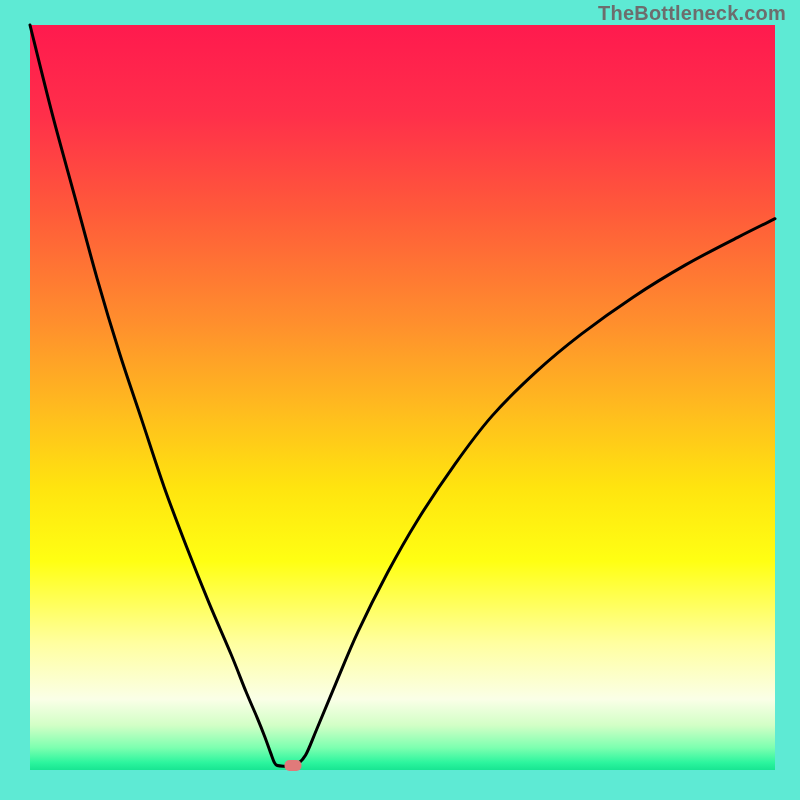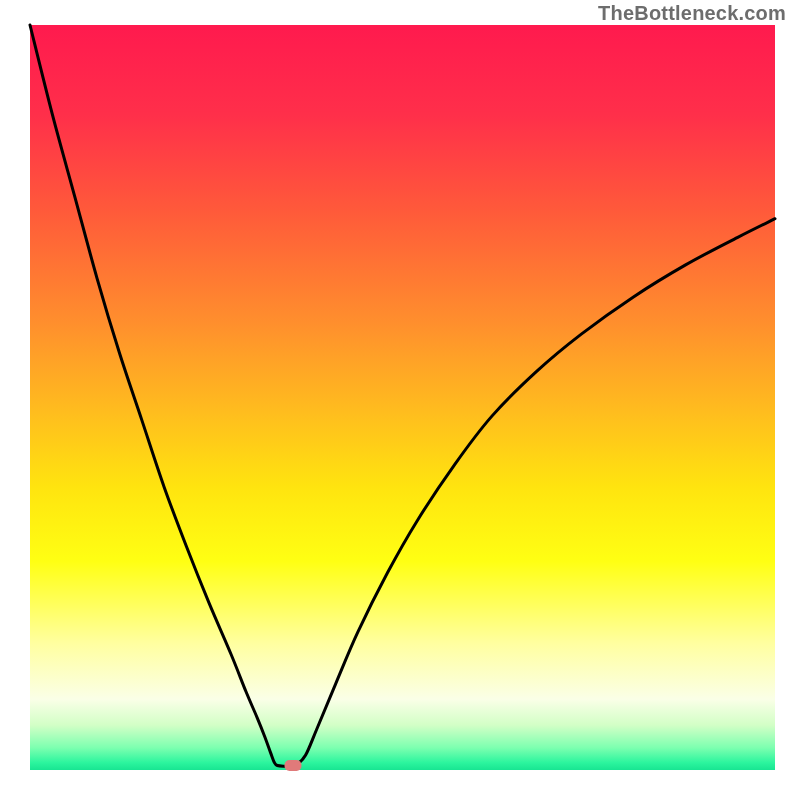--- a/index.html
+++ b/index.html
@@ -7,21 +7,21 @@
     padding: 0;
     width: 800px;
     height: 800px;
     background: #000;
     overflow: hidden;
   }
   .stage {
     position: relative;
     width: 800px;
     height: 800px;
-    background: #ffffff;
+    background: #5eead4;
   }
   svg {
     display: block;
   }
   .watermark {
     position: absolute;
     top: 2px;
     right: 14px;
     font-family: Arial, Helvetica, sans-serif;
     font-size: 20px;

